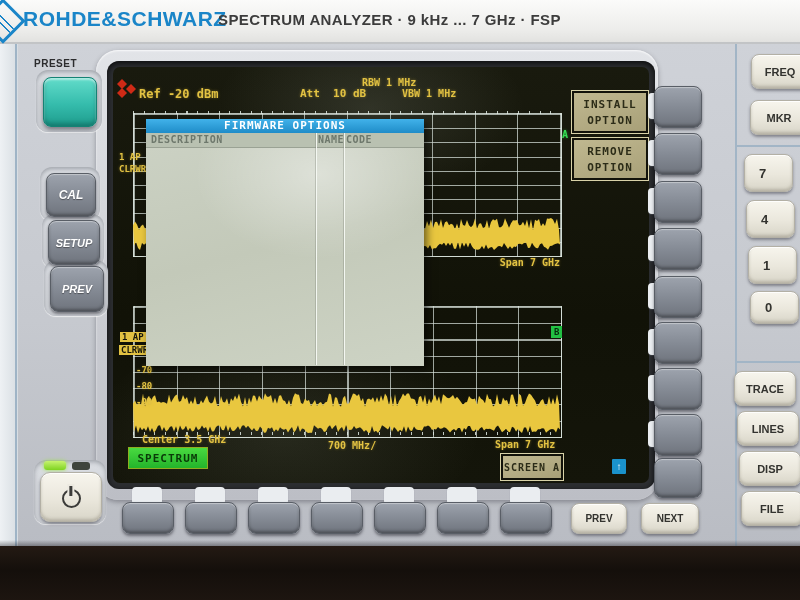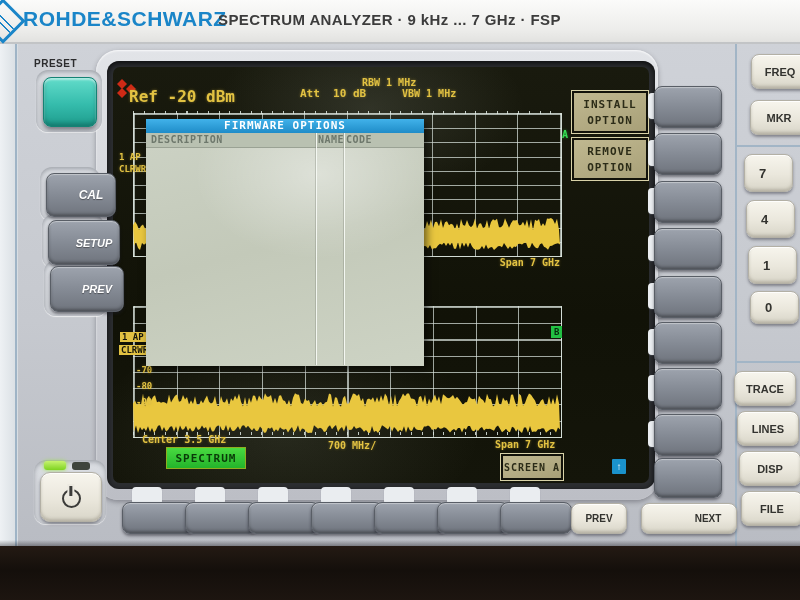--- a/index.html
+++ b/index.html
@@ -17,21 +17,21 @@
   #panel{left:18px;top:42px;width:782px;height:506px;background:linear-gradient(180deg,#cfd2d8,#c6c9cf 55%,#b9bcc3);}
   #table-dark{left:0;top:546px;width:800px;height:54px;background:linear-gradient(180deg,#241a13,#140f0b 45%,#1d1510);z-index:7;}
   #panel-shadow{left:0;top:540px;width:800px;height:8px;background:linear-gradient(180deg,rgba(80,80,90,.0),rgba(30,30,35,.55));z-index:7;}
 
   
   .key{position:absolute;border-radius:8px;display:flex;align-items:center;justify-content:center;
        font-weight:bold;z-index:4;}
   .key-cream{background:linear-gradient(180deg,#f7f5ed,#eae7dc 55%,#d8d5c8);color:#33332f;
        border:1px solid #b3b0a5;box-shadow:0 2px 3px rgba(40,40,50,.45),inset 0 1px 0 rgba(255,255,255,.9),inset 0 -2px 3px rgba(120,115,100,.35);}
   .key-gray{background:linear-gradient(180deg,#9da3ad,#858b95 50%,#6f747d);border:1px solid #595e66;
-       box-shadow:0 2px 3px rgba(25,25,35,.5),inset 0 1px 1px rgba(255,255,255,.4),inset 0 -2px 3px rgba(0,0,0,.3);padding-left:20px;}
+       box-shadow:0 2px 3px rgba(25,25,35,.5),inset 0 1px 1px rgba(255,255,255,.4),inset 0 -2px 3px rgba(0,0,0,.3);}
   .key-dark{background:linear-gradient(180deg,#6e7681,#565d68 45%,#424853);color:#f4f4f4;border:1px solid #343a44;
        box-shadow:0 2px 3px rgba(25,25,35,.5),inset 0 1px 1px rgba(255,255,255,.25);}
   .key-teal{background:linear-gradient(180deg,#62dcca,#35bcac 55%,#1e9c8d);border:1px solid #158274;
        box-shadow:0 3px 4px rgba(25,25,35,.45),inset 0 2px 2px rgba(255,255,255,.5),inset 0 -3px 4px rgba(0,60,55,.35);}
   .well{position:absolute;background:linear-gradient(180deg,#dadde2,#ced1d6);border-radius:12px;z-index:3;
        box-shadow:inset 0 2px 4px rgba(70,75,85,.4),0 1px 1px rgba(255,255,255,.75);}
   .tab{position:absolute;background:#eaedf0;border-radius:4px;z-index:3;box-shadow:0 1px 1px rgba(90,95,105,.4);}
   .panel-label{position:absolute;font-size:10px;font-weight:bold;color:#2c2c2e;letter-spacing:.5px;z-index:4;}
   .italic{font-style:italic;text-shadow:0 1px 1px rgba(0,0,0,.4);color:#fff;}
   .divline{position:absolute;background:#a2b5c6;z-index:3;}
@@ -60,21 +60,21 @@
        background:repeating-linear-gradient(to right,rgba(222,232,226,.85) 0 1px,transparent 1px 10.7px);}
   .trace{position:absolute;z-index:1;}
   .badge-green{position:absolute;background:#22c043;color:#06290c;font-family:"DejaVu Sans Mono",monospace;
        font-weight:bold;font-size:9px;padding:1px 3px;z-index:2;}
   .crt-softkey{position:absolute;background:linear-gradient(160deg,#c0b890,#a8a078);border:2px solid #12120a;
        outline:1px solid #d8d2a8;color:#2c2c18;font-family:"DejaVu Sans Mono",monospace;font-weight:bold;
        font-size:11px;text-align:center;display:flex;flex-direction:column;justify-content:center;gap:3px;
        letter-spacing:1px;z-index:2;}
   #mode-badge{left:15px;top:380px;width:78px;height:20px;background:linear-gradient(180deg,#49da40,#23b42b);
        border:1px solid #8fae1f;color:#0a3a08;font-family:"DejaVu Sans Mono",monospace;font-weight:bold;
-       font-size:11px;display:flex;align-items:center;justify-content:center;letter-spacing:1px;z-index:2;margin-left:38px;}
+       font-size:11px;display:flex;align-items:center;justify-content:center;letter-spacing:1px;z-index:2;}
   #screen-softkey{left:388px;top:387px;width:58px;height:22px;font-size:10px;}
   #uparrow{left:499px;top:392px;width:14px;height:15px;background:#1a92cc;color:#fff;font-size:10px;font-weight:bold;
        display:flex;align-items:center;justify-content:center;z-index:2;border-radius:1px;}
 
   
   #dialog{left:33px;top:52px;width:278px;height:246px;z-index:5;box-shadow:3px 4px 8px rgba(0,0,0,.55);}
   #dlg-title{height:14px;background:linear-gradient(180deg,#41b2ea,#1f8cc8);color:#fff;
        font:bold 11px "DejaVu Sans Mono",monospace;text-align:center;letter-spacing:1px;line-height:14px;}
   #dlg-head{position:relative;height:14px;background:#b9c1b1;border-bottom:1px solid #9aa294;}
   #dlg-head span{position:absolute;top:1px;font:bold 10px "DejaVu Sans Mono",monospace;color:#6e786c;letter-spacing:.5px;}
@@ -133,21 +133,21 @@
   <div class="abs" id="screen">
 
     <svg class="abs" style="left:4px;top:12px;z-index:2;" width="20" height="20" viewBox="0 0 20 20">
       <g fill="#cf2a16">
         <path d="M5 0 L10 5 L5 10 L0 5 Z"></path>
         <path d="M14 5 L19 10 L14 15 L9 10 Z"></path>
         <path d="M5 9 L10 14 L5 19 L0 14 Z"></path>
       </g>
     </svg>
 
-    <div class="crt" style="left:16px;top:20px;font-size:16px;">Ref -20 dBm</div>
+    <div class="crt" style="left:26px;top:20px;font-size:12px;">Ref -20 dBm</div>
     <div class="crt" style="left:187px;top:20px;font-size:11px;">Att  10 dB</div>
     <div class="crt" style="left:249px;top:10px;font-size:10px;">RBW 1 MHz</div>
     <div class="crt" style="left:249px;top:21px;font-size:10px;margin-left:40px;">VBW 1 MHz</div>
     <div class="crt" style="left:249px;top:32px;font-size:10px;margin-top:48px;">SWT 90 ms</div>
 
     <div class="tickrow" style="left:20px;top:44px;width:427px;"></div>
     <div class="grid" id="grid-a"></div>
     <svg class="trace" id="trace-a" style="left:20px;top:149px;" width="427" height="36" viewBox="0 0 427 36">
         <polygon points="0,9.2 2,5.6 4,8.5 6,13.8 8,10.1 10,8.4 12,12.4 14,13.0 16,2.9 18,14.0 20,4.5 22,4.3 24,13.9 26,2.7 28,6.6 30,2.4 32,2.9 34,10.1 36,13.1 38,11.7 40,10.9 42,2.8 44,9.4 46,8.0 48,4.4 50,12.7 52,2.8 54,11.6 56,3.8 58,2.3 60,10.6 62,10.9 64,12.4 66,11.8 68,12.0 70,10.9 72,2.4 74,6.1 76,3.8 78,9.9 80,6.6 82,5.6 84,11.5 86,5.8 88,12.5 90,8.7 92,4.4 94,7.5 96,8.9 98,7.0 100,5.6 102,12.1 104,9.2 106,6.2 108,10.6 110,9.0 112,6.8 114,8.9 116,4.8 118,3.0 120,9.1 122,8.3 124,7.5 126,5.5 128,7.4 130,3.0 132,11.3 134,4.4 136,3.4 138,12.2 140,9.2 142,9.4 144,13.2 146,5.0 148,7.8 150,6.7 152,9.6 154,10.2 156,4.8 158,4.3 160,9.4 162,2.0 164,5.4 166,11.3 168,11.2 170,7.2 172,6.4 174,8.1 176,5.0 178,5.5 180,12.1 182,5.4 184,9.1 186,2.7 188,12.5 190,10.2 192,7.4 194,4.1 196,11.9 198,5.5 200,4.7 202,7.5 204,11.3 206,6.4 208,2.0 210,7.1 212,3.3 214,13.9 216,5.3 218,8.9 220,9.1 222,12.8 224,10.7 226,13.7 228,5.1 230,4.7 232,7.9 234,6.7 236,11.4 238,8.1 240,13.3 242,11.3 244,8.0 246,13.0 248,6.7 250,9.0 252,12.7 254,7.5 256,6.1 258,10.9 260,12.8 262,12.5 264,4.2 266,5.0 268,6.1 270,2.6 272,3.6 274,9.9 276,11.8 278,4.8 280,8.6 282,5.4 284,4.2 286,9.2 288,9.7 290,13.0 292,12.9 294,4.9 296,10.2 298,3.4 300,11.9 302,6.0 304,5.7 306,10.3 308,3.3 310,12.1 312,6.3 314,5.3 316,9.3 318,7.7 320,8.7 322,13.2 324,7.4 326,13.8 328,2.9 330,9.0 332,9.8 334,4.0 336,9.3 338,11.2 340,9.0 342,2.6 344,12.7 346,7.7 348,7.2 350,11.9 352,11.1 354,3.9 356,12.8 358,5.9 360,3.2 362,4.6 364,2.8 366,11.2 368,11.2 370,8.9 372,2.2 374,6.9 376,11.8 378,7.3 380,4.2 382,4.6 384,3.9 386,9.2 388,9.0 390,5.7 392,9.9 394,3.5 396,12.3 398,3.3 400,13.9 402,3.7 404,5.1 406,3.1 408,10.3 410,7.2 412,10.1 414,2.4 416,2.7 418,2.0 420,3.4 422,7.9 424,2.7 426,13.8 427,28.5 425,27.2 423,27.7 421,28.6 419,29.7 417,30.1 415,33.8 413,31.7 411,30.8 409,27.3 407,28.3 405,32.3 403,32.0 401,30.0 399,26.7 397,31.8 395,31.9 393,26.5 391,26.9 389,28.5 387,27.8 385,28.1 383,31.1 381,30.5 379,32.8 377,30.3 375,32.9 373,30.1 371,27.0 369,31.2 367,30.1 365,30.2 363,32.2 361,33.9 359,31.0 357,31.5 355,33.0 353,28.6 351,33.3 349,30.0 347,33.0 345,33.7 343,33.5 341,32.9 339,30.4 337,26.3 335,31.6 333,26.7 331,30.8 329,26.3 327,33.6 325,26.1 323,32.8 321,32.7 319,26.4 317,29.5 315,26.8 313,30.1 311,26.4 309,28.7 307,27.7 305,29.4 303,32.3 301,32.2 299,33.4 297,28.9 295,32.6 293,30.3 291,30.1 289,27.0 287,30.6 285,30.2 283,26.8 281,28.2 279,26.1 277,27.4 275,28.5 273,28.4 271,30.2 269,33.9 267,30.2 265,30.6 263,33.3 261,33.5 259,33.5 257,30.5 255,31.9 253,26.7 251,27.2 249,29.8 247,33.5 245,31.2 243,26.2 241,27.5 239,32.0 237,32.3 235,31.8 233,32.3 231,29.3 229,26.3 227,27.7 225,31.4 223,31.5 221,29.6 219,30.9 217,27.9 215,28.3 213,26.1 211,33.0 209,33.5 207,26.8 205,29.1 203,28.7 201,32.2 199,33.1 197,26.9 195,27.7 193,26.9 191,31.4 189,28.5 187,30.1 185,33.9 183,28.0 181,31.5 179,33.9 177,33.7 175,31.2 173,31.5 171,30.7 169,32.7 167,31.1 165,30.4 163,32.3 161,30.1 159,26.9 157,28.2 155,34.0 153,32.9 151,34.0 149,31.3 147,27.2 145,31.3 143,28.2 141,34.0 139,31.1 137,27.6 135,33.6 133,30.1 131,27.4 129,32.0 127,26.3 125,26.3 123,28.9 121,31.5 119,32.5 117,27.0 115,30.6 113,30.8 111,30.4 109,27.3 107,30.0 105,29.0 103,27.2 101,31.3 99,28.4 97,27.1 95,26.9 93,32.7 91,30.1 89,32.8 87,33.0 85,33.5 83,27.6 81,33.7 79,27.5 77,29.7 75,28.4 73,30.7 71,26.8 69,26.7 67,29.5 65,27.4 63,33.6 61,31.3 59,31.5 57,26.5 55,30.8 53,29.7 51,27.5 49,27.0 47,31.1 45,26.5 43,30.9 41,32.9 39,31.3 37,30.5 35,27.0 33,27.8 31,26.8 29,26.9 27,26.0 25,26.3 23,30.5 21,26.9 19,29.6 17,26.3 15,33.2 13,27.2 11,28.7 9,26.9 7,34.0 5,32.0 3,26.1 1,29.5" fill="#e9c73f"></polygon>
       </svg>
@@ -242,17 +242,17 @@
   <div class="tab" style="left:447px;top:487px;width:30px;height:18px;"></div>
   <div class="tab" style="left:510px;top:487px;width:30px;height:18px;"></div>
   <div class="key key-gray" style="left:122px;top:502px;width:50px;height:30px;"></div>
   <div class="key key-gray" style="left:185px;top:502px;width:50px;height:30px;"></div>
   <div class="key key-gray" style="left:248px;top:502px;width:50px;height:30px;"></div>
   <div class="key key-gray" style="left:311px;top:502px;width:50px;height:30px;"></div>
   <div class="key key-gray" style="left:374px;top:502px;width:50px;height:30px;"></div>
   <div class="key key-gray" style="left:437px;top:502px;width:50px;height:30px;"></div>
   <div class="key key-gray" style="left:500px;top:502px;width:50px;height:30px;"></div>
   <div class="key key-cream" style="left:571px;top:503px;width:54px;height:29px;font-size:10px;">PREV</div>
-  <div class="key key-cream" style="left:641px;top:503px;width:56px;height:29px;font-size:10px;padding-left:38px;">NEXT</div>
+  <div class="key key-cream" style="left:641px;top:503px;width:56px;height:29px;font-size:10px;">NEXT</div>
 
   <div class="abs" id="panel-shadow"></div>
   <div class="abs" id="table-dark"></div>
 </div>
 
 </body></html>

